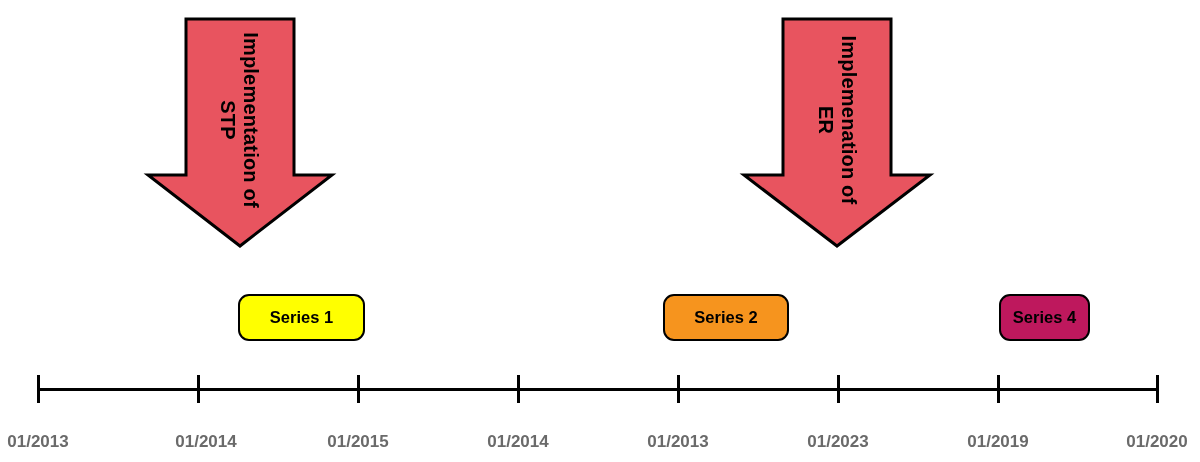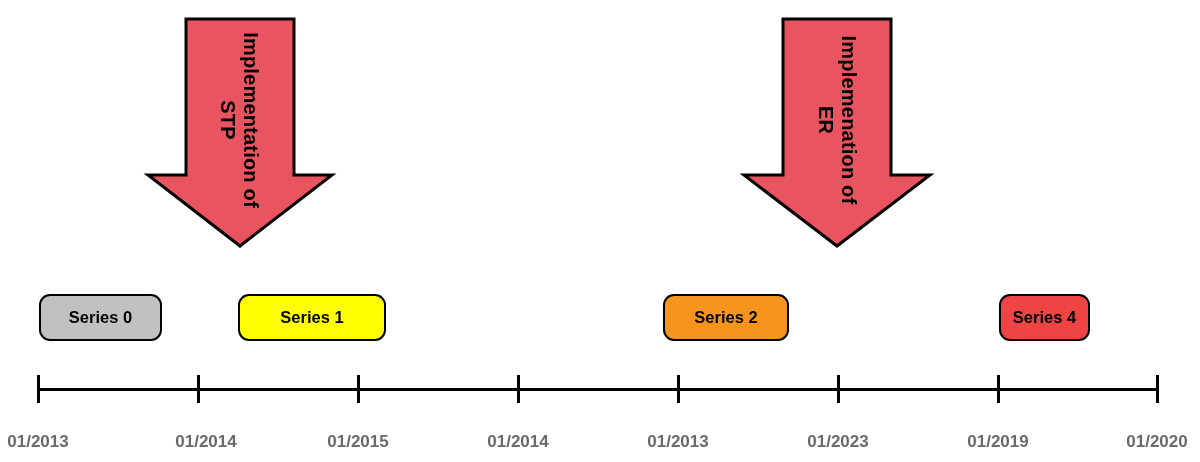--- a/index.html
+++ b/index.html
@@ -41,30 +41,27 @@
   </div>
 
   <svg class="arrow-svg" style="left:737px" viewBox="0 0 200 238">
     <polygon points="46,5 154,5 154,161 193,161 100,232 7,161 46,161" stroke="#000000" stroke-width="3" stroke-linejoin="miter" fill="#e8545f"></polygon>
   </svg>
   <div class="arrow-text" style="left:737px">
     <div>Implemenation of</div>
     <div>ER</div>
   </div>
 
-  <div class="chip" style="left: 39px; width: 123px; background-color: rgb(193, 193, 193);">
-    <span>Series 0</span>
-  </div>
-  <div class="chip" style="left: 238px; width: 148px; background-color: rgb(255, 255, 0);">
+  <div class="chip" style="left: 238px; width: 127px; background-color: rgb(255, 255, 0);">
     <span>Series 1</span>
   </div>
   <div class="chip" style="left: 663px; width: 126px; background-color: rgb(246, 148, 30);">
     <span>Series 2</span>
   </div>
-  <div class="chip" style="left: 999px; width: 91px; background-color: #ef4444;">
+  <div class="chip" style="left: 999px; width: 91px; background-color: #be185d;">
     <span>Series 4</span>
   </div>
 
   <div class="axis-line" style="left:37px;width:1122px"></div>
 
   <div class="tick" style="left:37px"></div>
   <div class="tick" style="left:197px"></div>
   <div class="tick" style="left:357px"></div>
   <div class="tick" style="left:517px"></div>
   <div class="tick" style="left:677px"></div>

